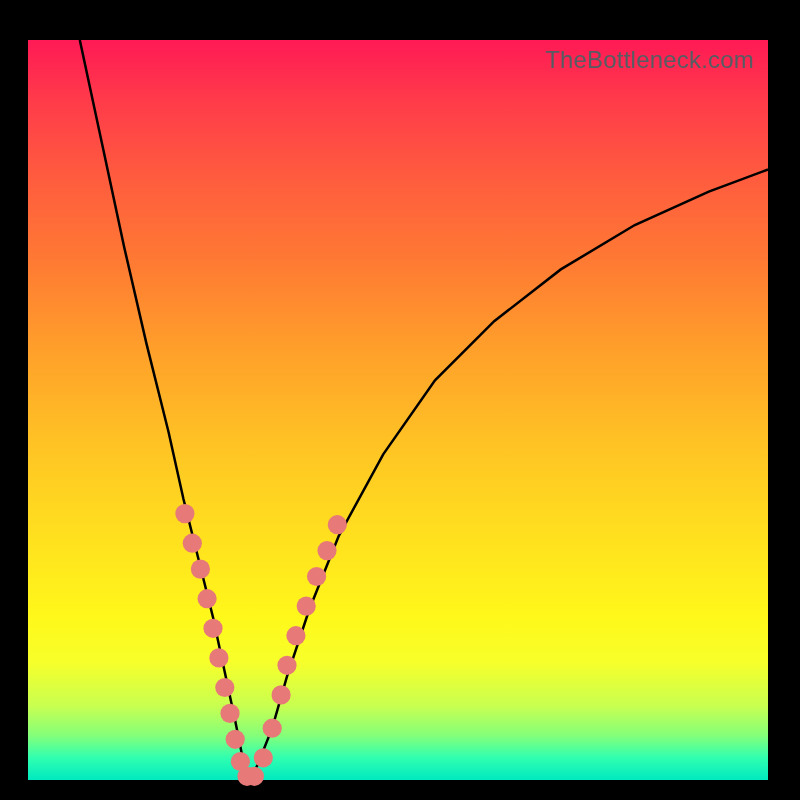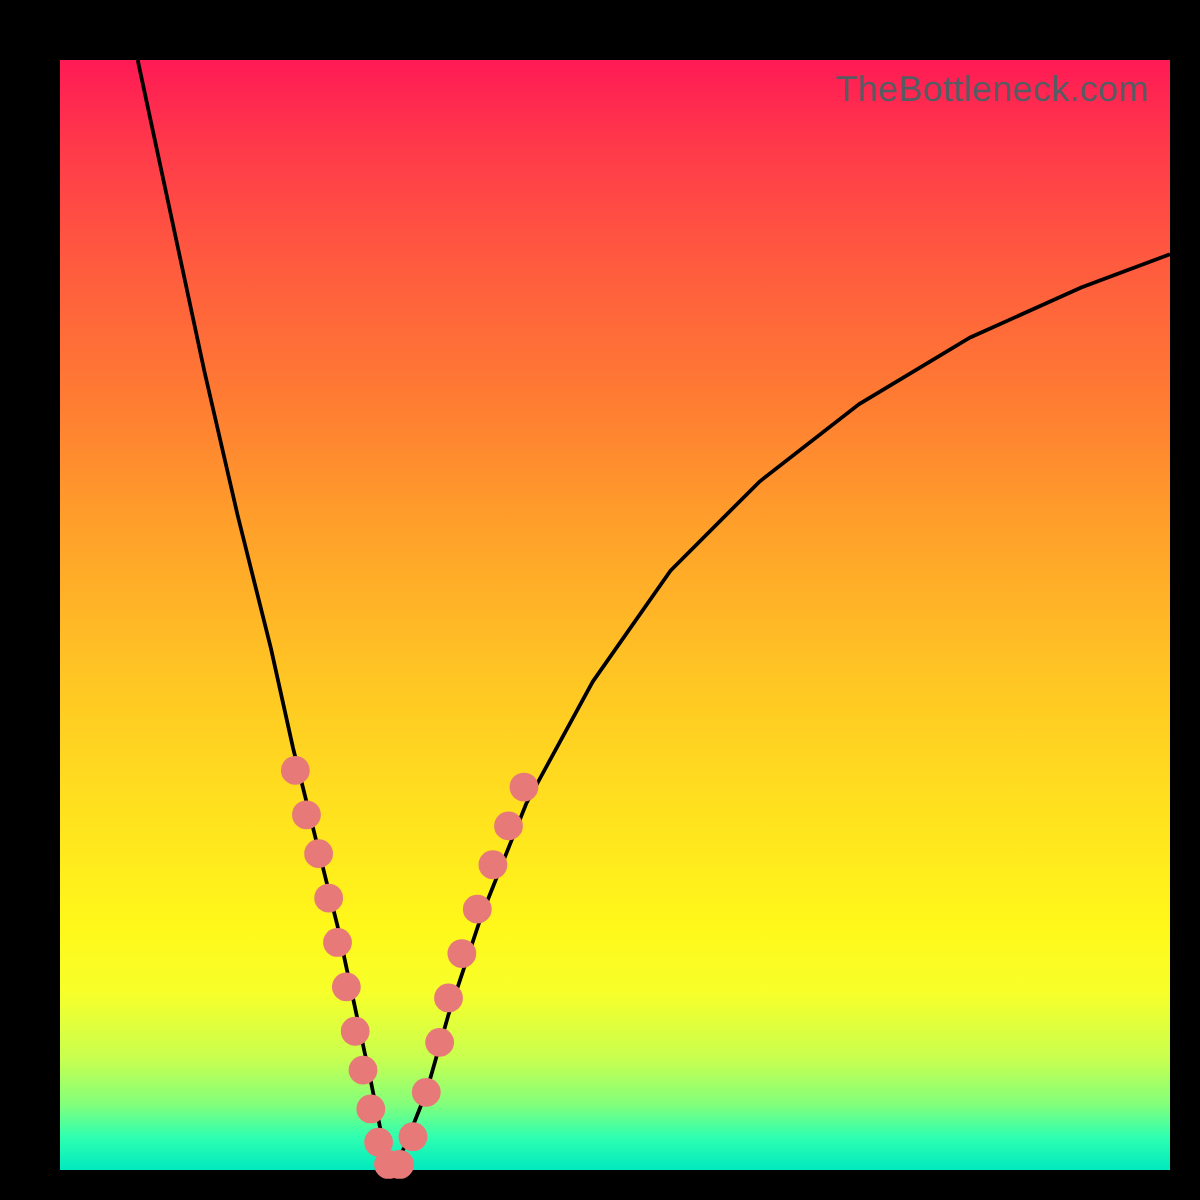--- a/index.html
+++ b/index.html
@@ -12,21 +12,21 @@
     overflow: hidden;
   }
   .outer {
     position: relative;
     width: 800px;
     height: 800px;
     background: #000;
   }
   .plot {
     position: absolute;
-    left: 40px;
+    left: 28px;
     top: 40px;
     width: 740px;
     height: 740px;
     background: linear-gradient(to bottom,
       #ff1a55 0%,
       #ff3a4a 8%,
       #ff5a3f 18%,
       #ff7a33 30%,
       #ffa02a 42%,
       #ffc424 55%,

